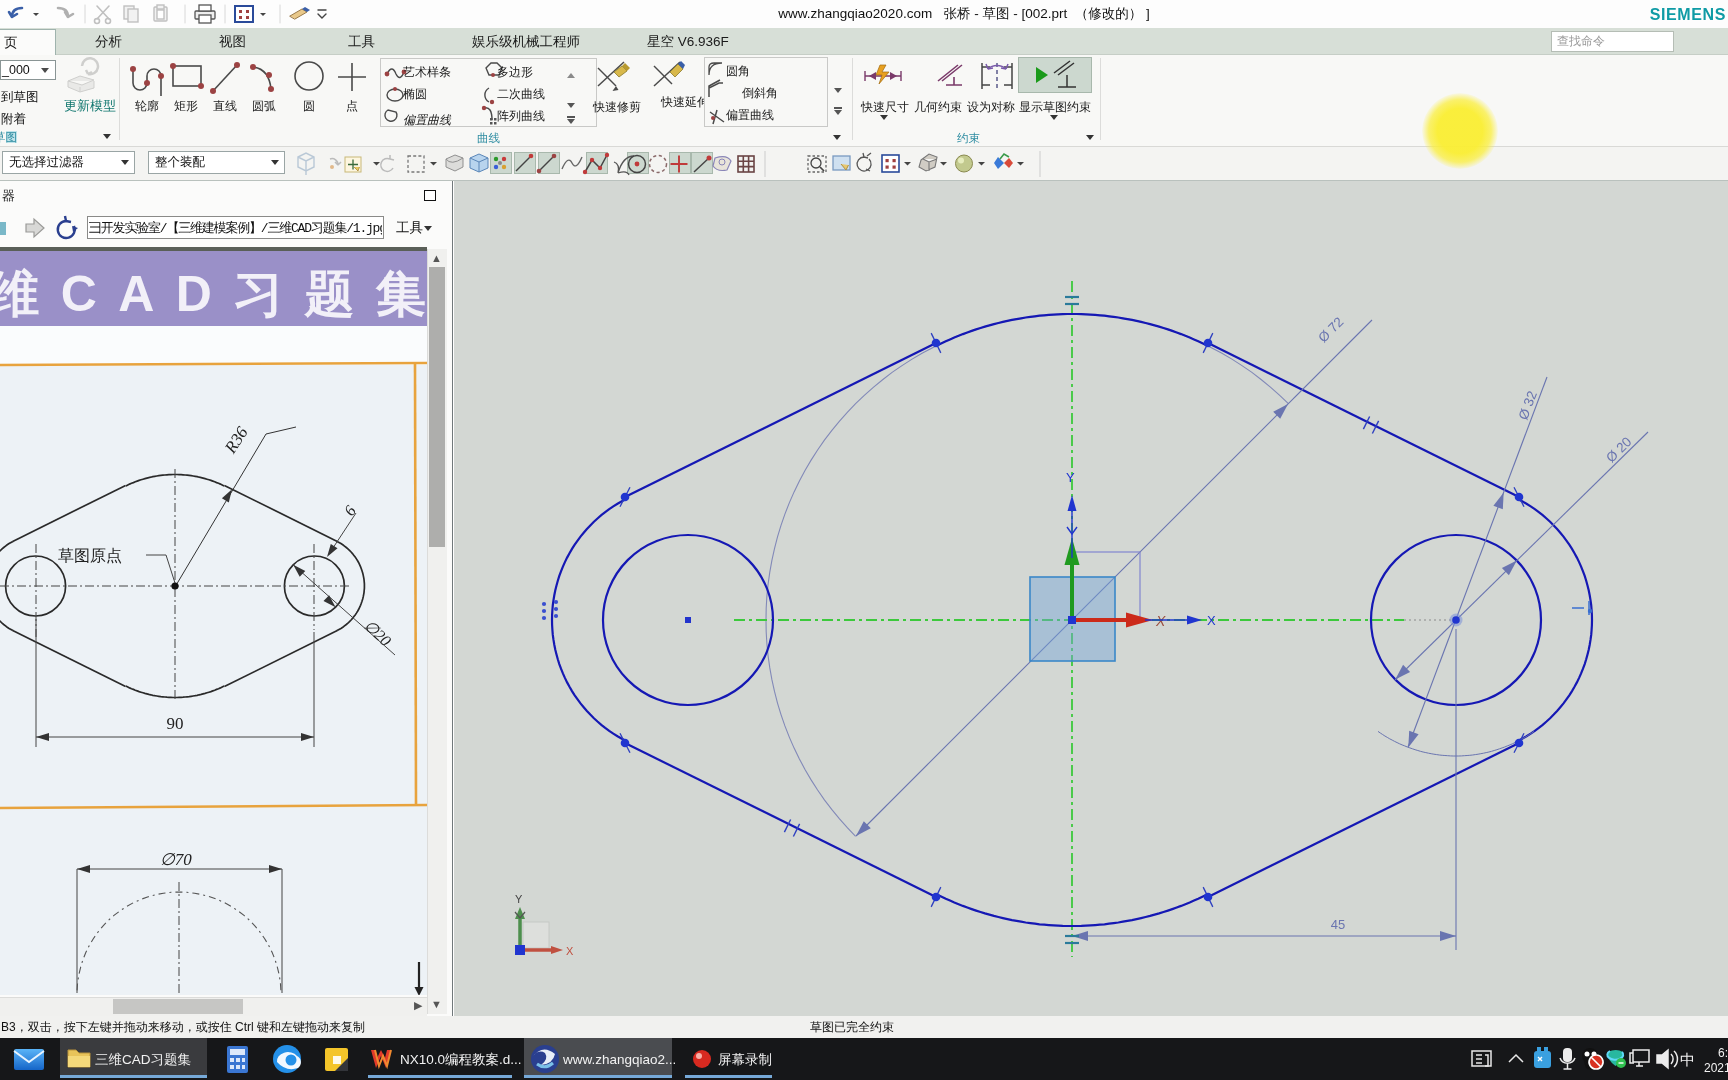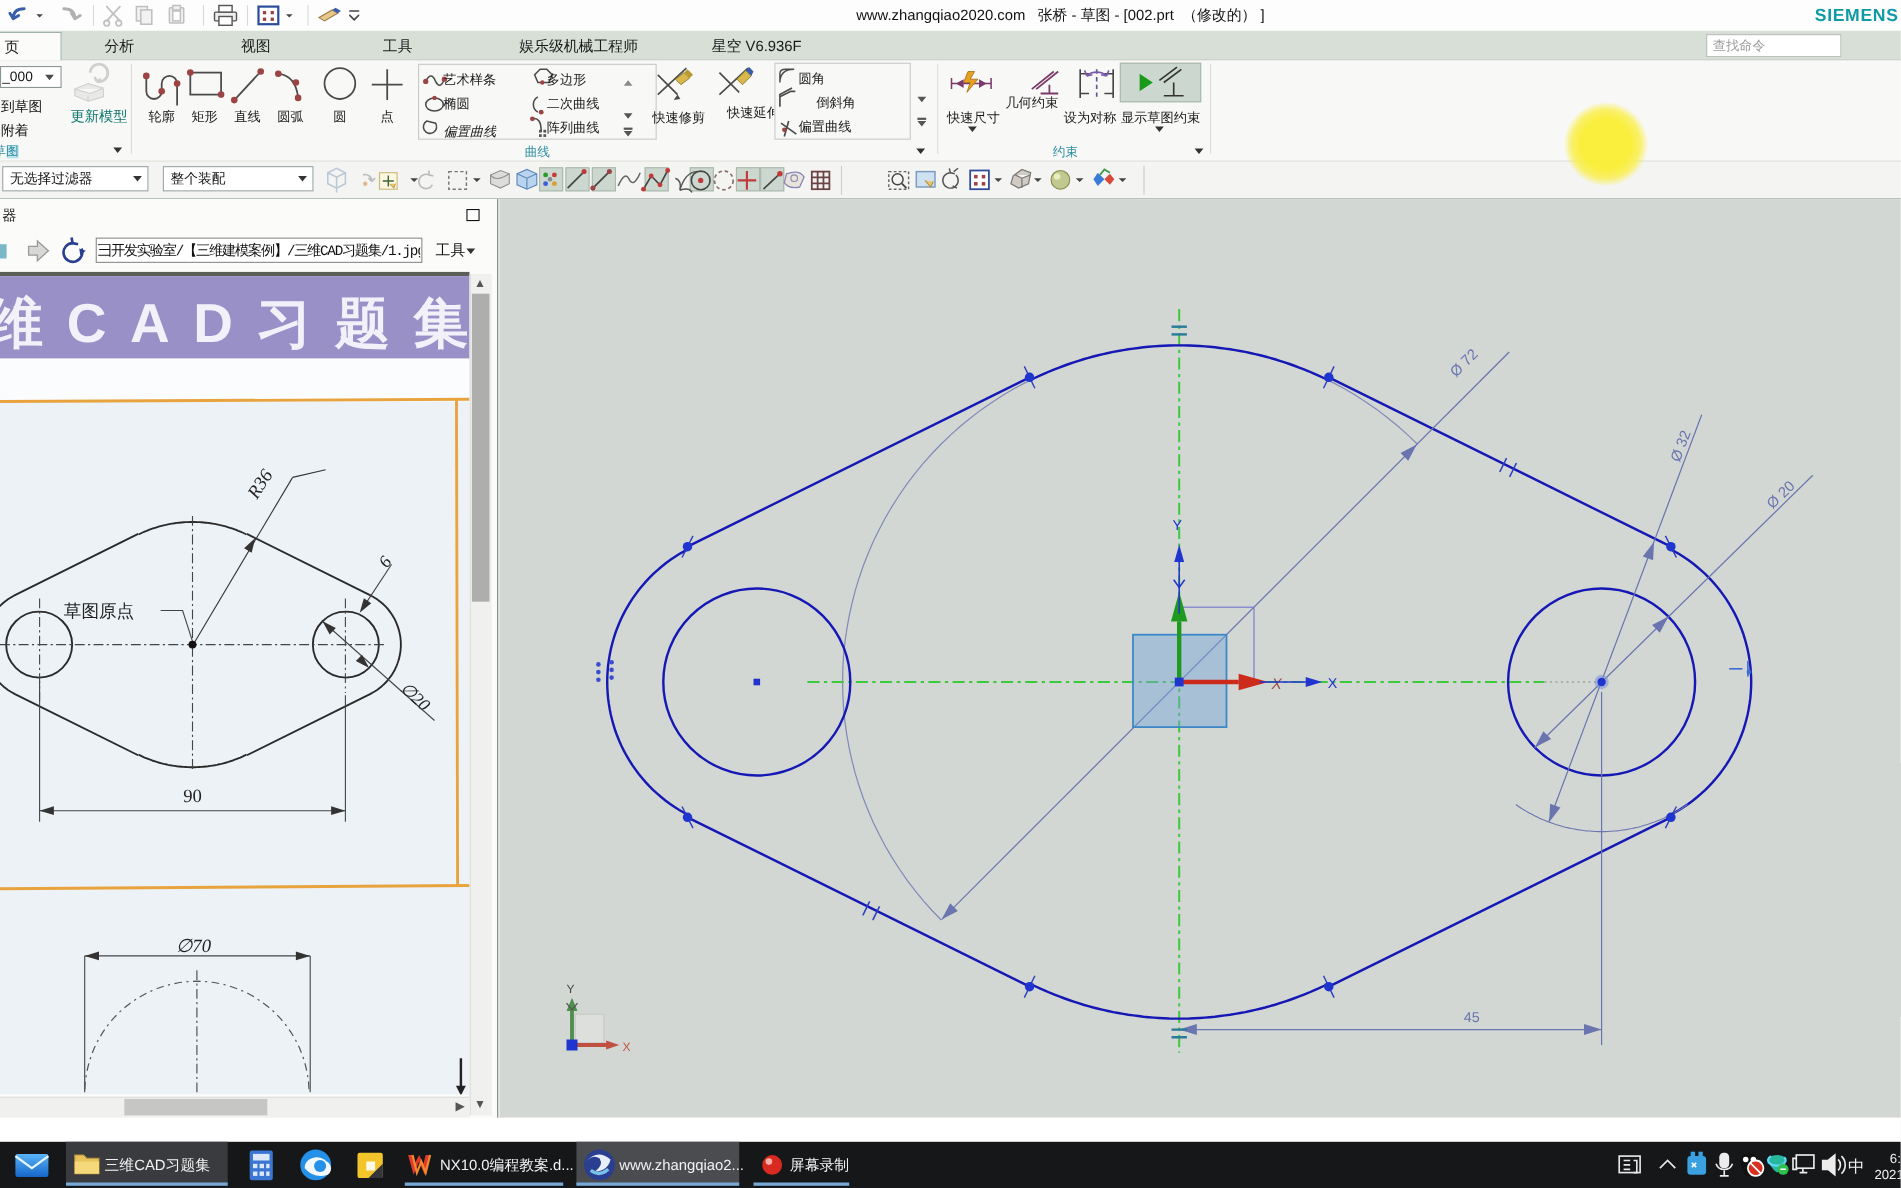--- a/index.html
+++ b/index.html
@@ -248,21 +248,21 @@
 </svg>
 <div class="abs" style="left:1018px;top:57px;width:74px;height:36px;background:#ccd8cf;border:1px solid #a8b8ac;"></div>
 <svg class="abs" style="left:1018px;top:57px;" width="74" height="36" viewBox="0 0 74 36">
  <path d="M18 10 l12 8 -12 8 z" fill="#1a9a1a"></path>
  <g stroke="#333" stroke-width="1.5" fill="none">
   <path d="M36 16 l16 -12 m-12 14 l16 -12"></path>
   <path d="M40 30 h18 m-9 -12 v12"></path>
  </g>
 </svg>
 <div class="rlabel abs" style="left:860px;top:99px;width:50px;">快速尺寸</div>
-<div class="rlabel abs" style="left:913px;top:85px;width:50px;">几何约束</div>
+<div class="rlabel abs" style="left:913px;top:99px;width:50px;">几何约束</div>
 <div class="rlabel abs" style="left:966px;top:99px;width:50px;">设为对称</div>
 <div class="rlabel abs" style="left:1017px;top:99px;width:76px;">显示草图约束</div>
 <div class="darr abs" style="left:880px;top:115px;border-top-color:#333;"></div>
 <div class="darr abs" style="left:1050px;top:115px;border-top-color:#333;"></div>
 <div class="glabel abs" style="left:957px;top:131px;">约束</div>
 <div class="vsep abs" style="left:1100px;top:58px;height:82px;"></div>
 <div class="darr abs" style="left:1086px;top:135px;border-top-color:#333;"></div>
 <div class="abs" id="toolbar"></div>
 <div class="combo abs" style="left:2px;width:133px;">无选择过滤器<span class="comboarr" style="left:118px;top:8px;"></span></div>
 <div class="combo abs" style="left:148px;width:137px;">整个装配<span class="comboarr" style="left:122px;top:8px;"></span></div>
@@ -544,20 +544,24 @@
 <rect x="69" y="741" width="26" height="26" fill="#dddfdc" stroke="#c6c9c6"></rect>
 <line x1="66" y1="769" x2="66" y2="737" stroke="#4d8f4d" stroke-width="3.5"></line>
 <path d="M66 726 L61 738 L71 738 Z" fill="#4d8f4d"></path>
 <path d="M61 731 L66 737 L71 731" fill="none" stroke="#555" stroke-width="1.2"></path>
 <line x1="66" y1="769" x2="98" y2="769" stroke="#c05040" stroke-width="3.5"></line>
 <path d="M109 769 L97 765 L97 773 Z" fill="#c05040"></path>
 <rect x="61" y="764" width="10" height="10" fill="#2035cf"></rect>
 <text x="61" y="722" fill="#444" font-size="11">Y</text>
 <text x="112" y="774" fill="#c05040" font-size="11">X</text>
 </svg>
+<div class="abs" id="statusbar">
+      <span style="position:absolute;left:1px;top:3px;">B3，双击，按下左键并拖动来移动，或按住 Ctrl 键和左键拖动来复制</span>
+      <span style="position:absolute;left:810px;top:3px;">草图已完全约束</span>
+    </div>
 <div class="abs" id="taskbar"></div>
 <div class="titem abs" style="left:60px;top:1038px;width:147px;background:#3a3b3e;"></div>
 <div class="titem abs" style="left:524px;top:1038px;width:148px;background:#4a4c50;"></div>
 <svg class="abs" style="left:0;top:1038px;" width="1728" height="42" viewBox="0 0 1728 42">
 
  <defs>
   <linearGradient id="mg" x1="0" y1="0" x2="0" y2="1">
           <stop offset="0" stop-color="#5ab4f8"></stop>
           <stop offset="1" stop-color="#1565c8"></stop>
         </linearGradient>

